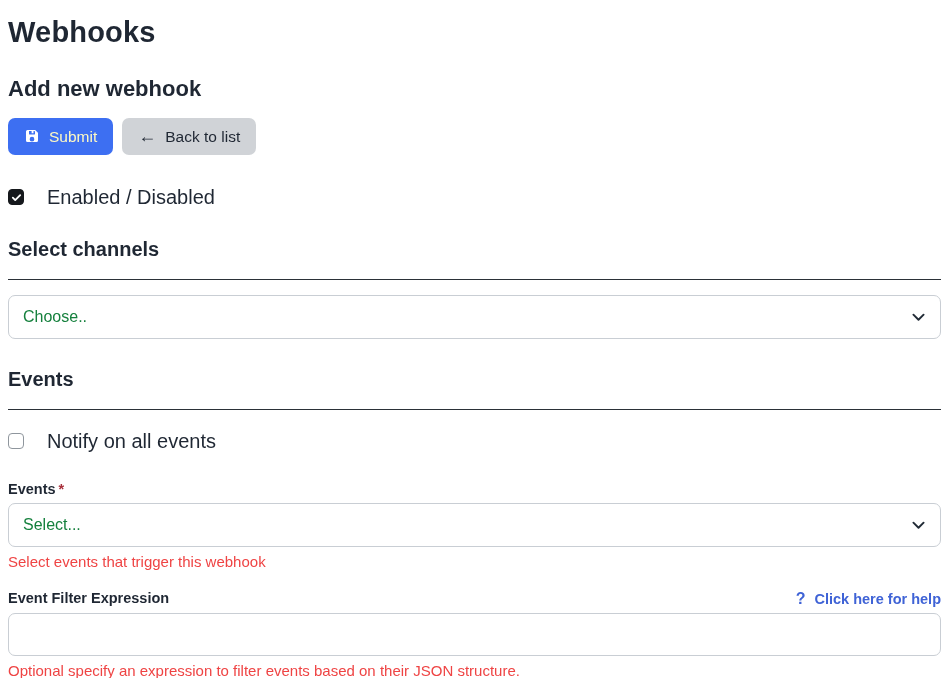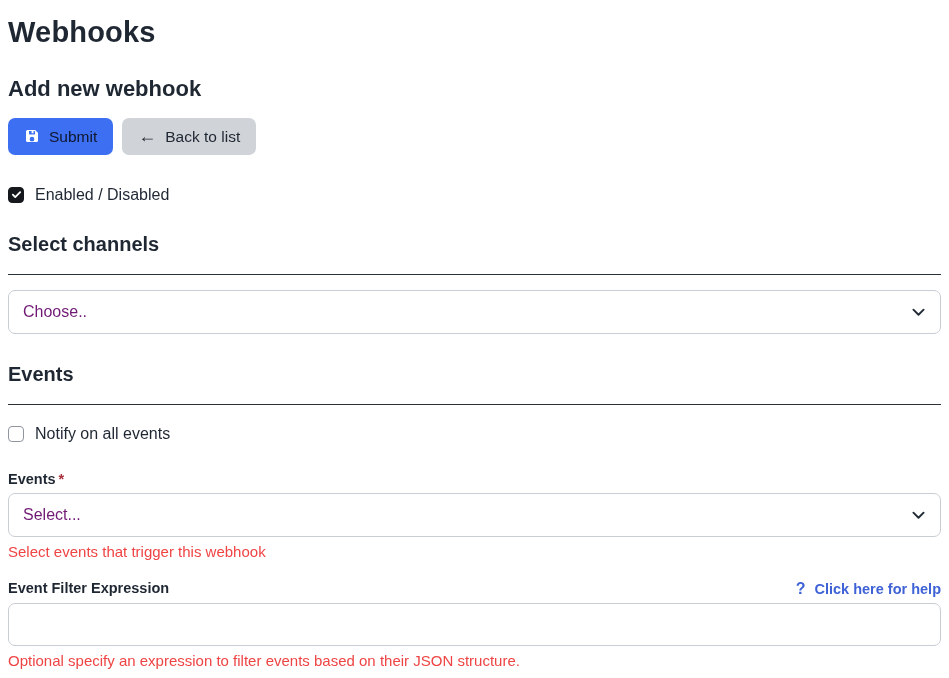--- a/index.html
+++ b/index.html
@@ -35,28 +35,28 @@
     gap: 9px;
     height: 37px;
     padding: 0 16px;
     border: none;
     border-radius: 7px;
     font-family: "Liberation Sans", sans-serif;
     font-size: 15.5px;
     cursor: pointer;
     line-height: 1;
   }
-  .btn-primary { background: #3d6ff2; color: #0f172a; }
+  .btn-primary { background: #3d6ff2; color: #fef9c3; }
   .btn-secondary { background: #d0d3d7; color: #1f2733; }
   .btn .back-arrow { font-size: 18px; line-height: 1; }
   .check-row {
     display: flex;
     align-items: center;
-    gap: 11px;
-    font-size: 16px;
+    gap: 23px;
+    font-size: 20px;
   }
   .check-row.enabled-row { margin-top: 31px; }
   .check-row.notify-row { margin-top: 20px; }
   .checkbox {
     width: 16px; height: 16px;
     border-radius: 4px;
     border: 1px solid #8f969d;
     background: #ffffff;
     display: inline-flex;
     align-items: center;
@@ -82,21 +82,21 @@
     height: 44px;
     border: 1px solid #c9ced4;
     border-radius: 7px;
     background: #ffffff;
     display: flex;
     align-items: center;
     padding: 0 40px 0 14px;
     cursor: pointer;
   }
   .select-box .placeholder {
-    color: #701a75;
+    color: #15803d;
     font-size: 16px;
   }
   .select-box .chevron {
     position: absolute;
     right: 13px;
     top: 50%;
     transform: translateY(-50%);
     display: flex;
   }
   .field-label {

